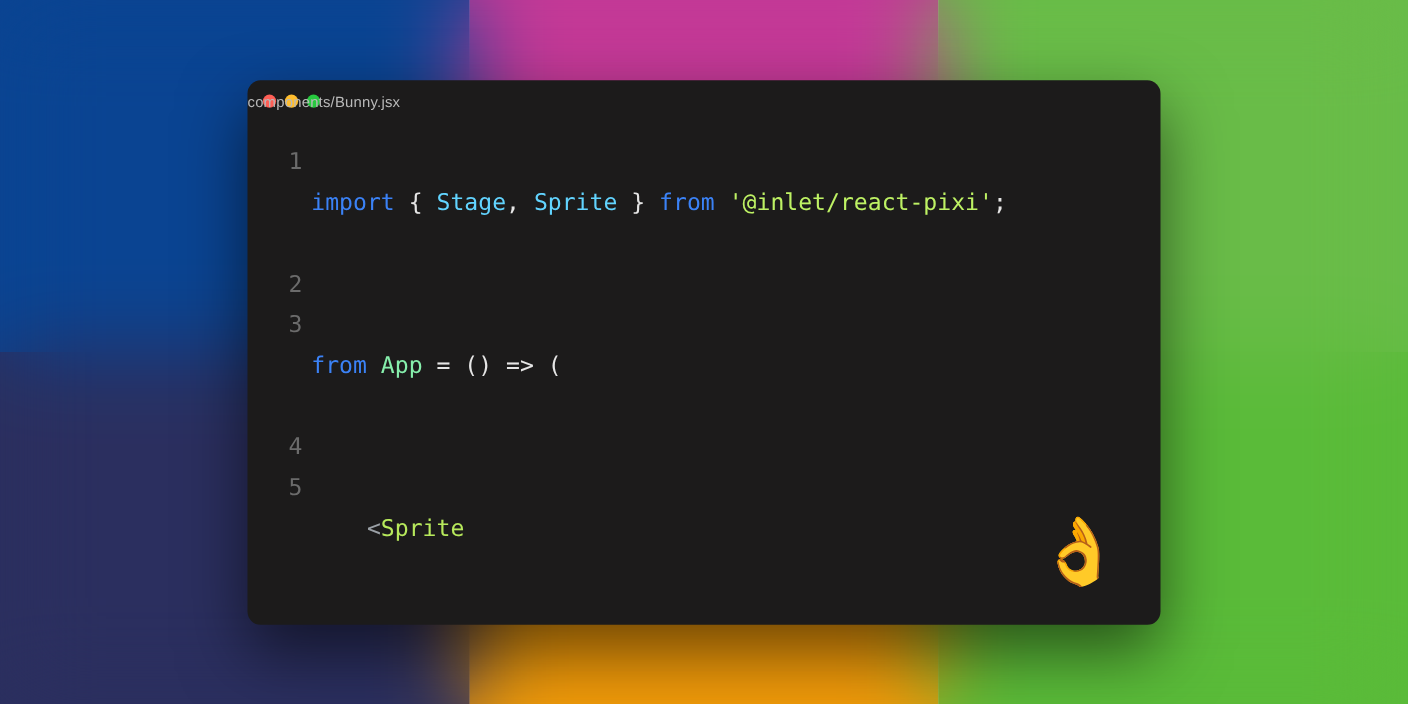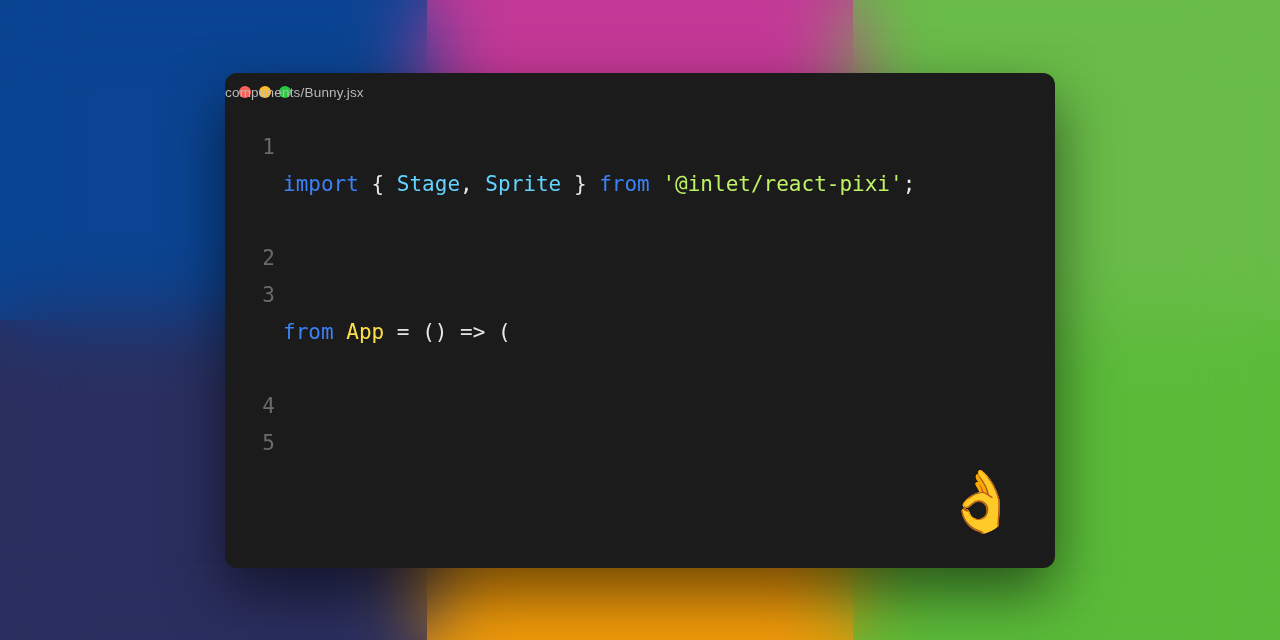--- a/index.html
+++ b/index.html
@@ -59,21 +59,21 @@
     font-size: 21px;
     line-height: 37px;
   }
   .line { display:flex; white-space: pre; }
   .ln { width: 28px; text-align:right; color:#6b6b6b; margin-right: 8px; user-select:none; }
   .code { }
 
   .tok-keyword { color:#3b82f6; font-weight:500; }
   .tok-punct   { color:#e6e6e6; }
   .tok-ident   { color:#62d4ff; }
-  .tok-func    { color:#fde047; }
+  .tok-func    { color:#86efac; }
   .tok-string  { color:#bef264; }
   .tok-tag     { color:#b7e95c; }
   .tok-angle   { color:#9aa0a6; }
 
   .emoji {
     position:absolute;
     right: 36px;
     bottom: 36px;
     font-size: 60px;
     line-height:1;
@@ -122,18 +122,21 @@
 <span class="tok-keyword">from</span><span> </span><span class="tok-func">App</span><span> </span><span class="tok-punct">=</span><span> </span><span class="tok-punct">(</span><span class="tok-punct">)</span><span> </span><span class="tok-punct">=&gt;</span><span> </span><span class="tok-punct">(</span>
       </span>
     </div>
 
     <div class="line">
       <span class="ln">4</span>
     </div>
 
     <div class="line">
       <span class="ln">5</span>
+      <span class="code">
+<span>    </span><span class="tok-angle">&lt;</span><span class="tok-tag">Sprite</span>
+      </span>
     </div>
 
   </div>
 
   <div class="emoji">👌</div>
 </div>
 
 </body></html>

